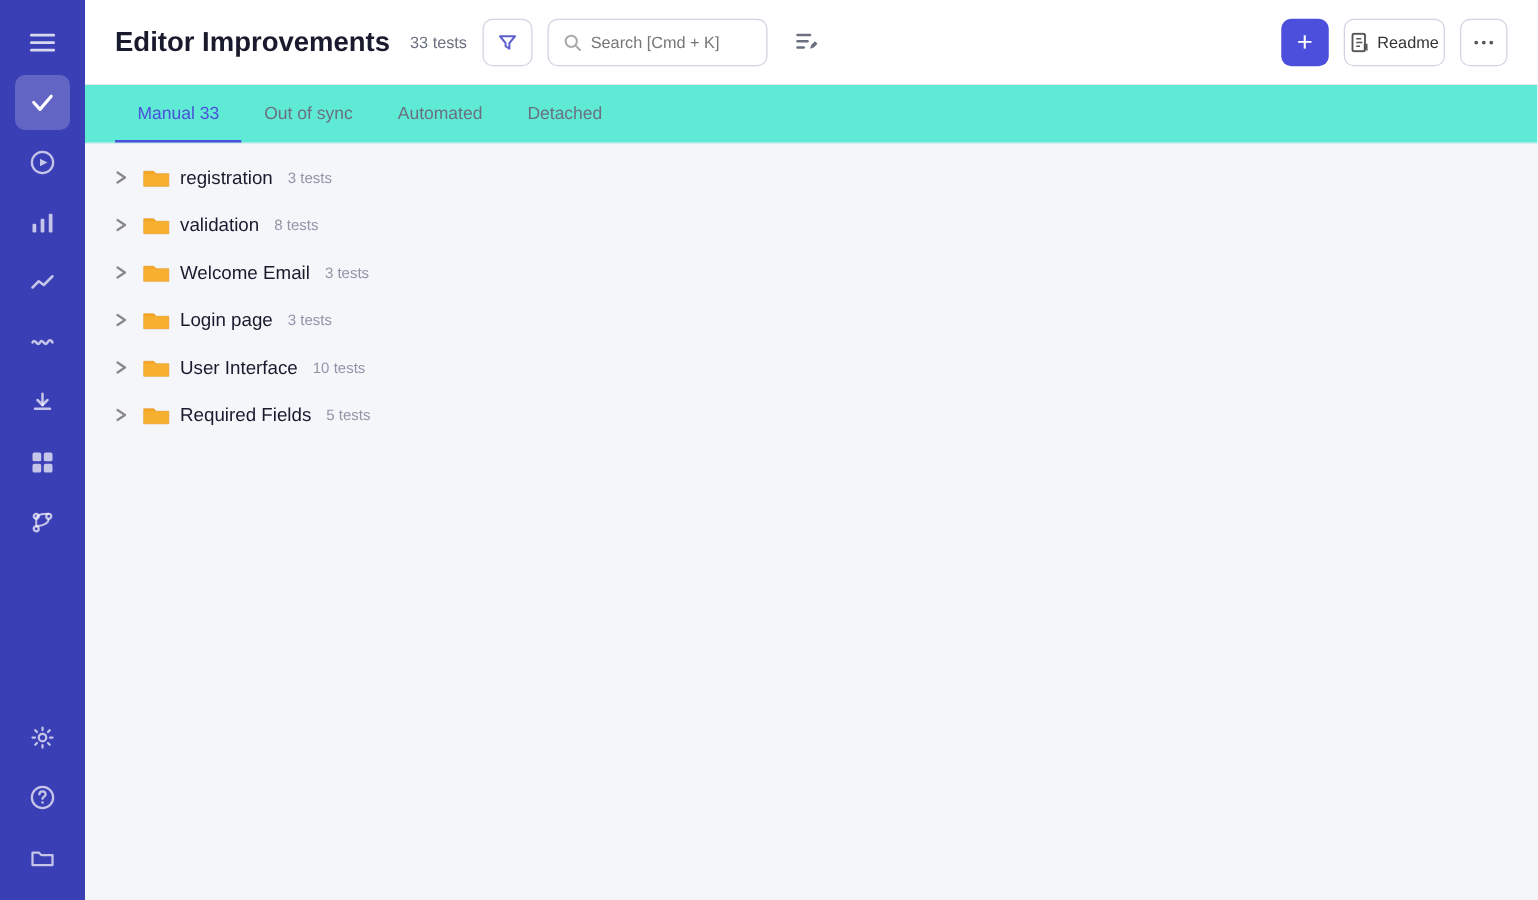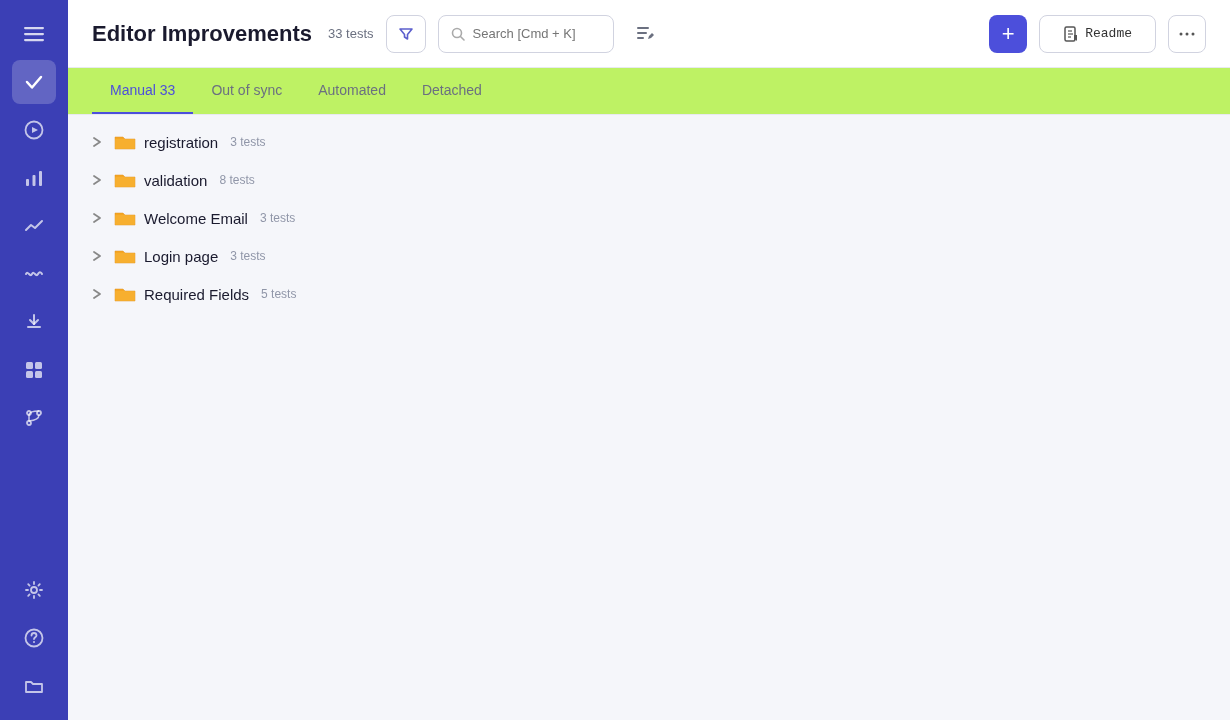--- a/index.html
+++ b/index.html
@@ -118,48 +118,47 @@
       display: flex;
       align-items: center;
       justify-content: center;
       cursor: pointer;
       font-weight: 300;
     }
     .readme-btn {
       display: flex;
       align-items: center;
       gap: 6px;
-      padding: 0 23px;
+      padding: 0 4px;
       height: 38px;
       border: 1.5px solid #d1d3e0;
       border-radius: 8px;
       background: #fff;
       cursor: pointer;
       font-size: 13px;
       font-weight: 500;
       color: #333;
-      font-family: Liberation Mono, monospace;
     }
     .more-btn {
       width: 38px;
       height: 38px;
       border: 1.5px solid #d1d3e0;
       border-radius: 8px;
       background: #fff;
       display: flex;
       align-items: center;
       justify-content: center;
       cursor: pointer;
       color: #555;
       font-size: 16px;
     }
 
     
     .tabs-bar {
-      background: #bef264;
+      background: #5eead4;
       padding: 0 24px;
       display: flex;
       gap: 0;
       border-bottom: 1px solid #e8e9f0;
       flex-shrink: 0;
     }
     .tab {
       padding: 14px 18px;
       font-size: 14px;
       color: #6b7080;
@@ -434,20 +433,35 @@
       <span class="folder-icon">
         <svg width="22" height="18" viewBox="0 0 22 18" fill="none">
             <path d="M1,4 L1,16 L21,16 L21,6 L11,6 L9,4 Z" fill="#f5a623" stroke="#e09020" stroke-width="0.5" stroke-linejoin="round"></path>
             <rect x="1" y="6" width="20" height="10" rx="1" fill="#fbbf40" opacity="0.4"></rect>
           </svg>
       </span>
       <span class="folder-name">Login page</span>
       <span class="folder-test-count">3 tests</span>
     </div>
 
+    <div class="folder-row">
+      <span class="chevron-icon">
+        <svg width="10" height="12" viewBox="0 0 10 12" fill="none">
+            <polyline points="2,2 8,6 2,10" stroke="#888" stroke-width="1.8" stroke-linecap="round" stroke-linejoin="round"></polyline>
+          </svg>
+      </span>
+      <span class="folder-icon">
+        <svg width="22" height="18" viewBox="0 0 22 18" fill="none">
+            <path d="M1,4 L1,16 L21,16 L21,6 L11,6 L9,4 Z" fill="#f5a623" stroke="#e09020" stroke-width="0.5" stroke-linejoin="round"></path>
+            <rect x="1" y="6" width="20" height="10" rx="1" fill="#fbbf40" opacity="0.4"></rect>
+          </svg>
+      </span>
+      <span class="folder-name">User Interface</span>
+      <span class="folder-test-count">10 tests</span>
+    </div>
 
     <div class="folder-row">
       <span class="chevron-icon">
         <svg width="10" height="12" viewBox="0 0 10 12" fill="none">
             <polyline points="2,2 8,6 2,10" stroke="#888" stroke-width="1.8" stroke-linecap="round" stroke-linejoin="round"></polyline>
           </svg>
       </span>
       <span class="folder-icon">
         <svg width="22" height="18" viewBox="0 0 22 18" fill="none">
             <path d="M1,4 L1,16 L21,16 L21,6 L11,6 L9,4 Z" fill="#f5a623" stroke="#e09020" stroke-width="0.5" stroke-linejoin="round"></path>

